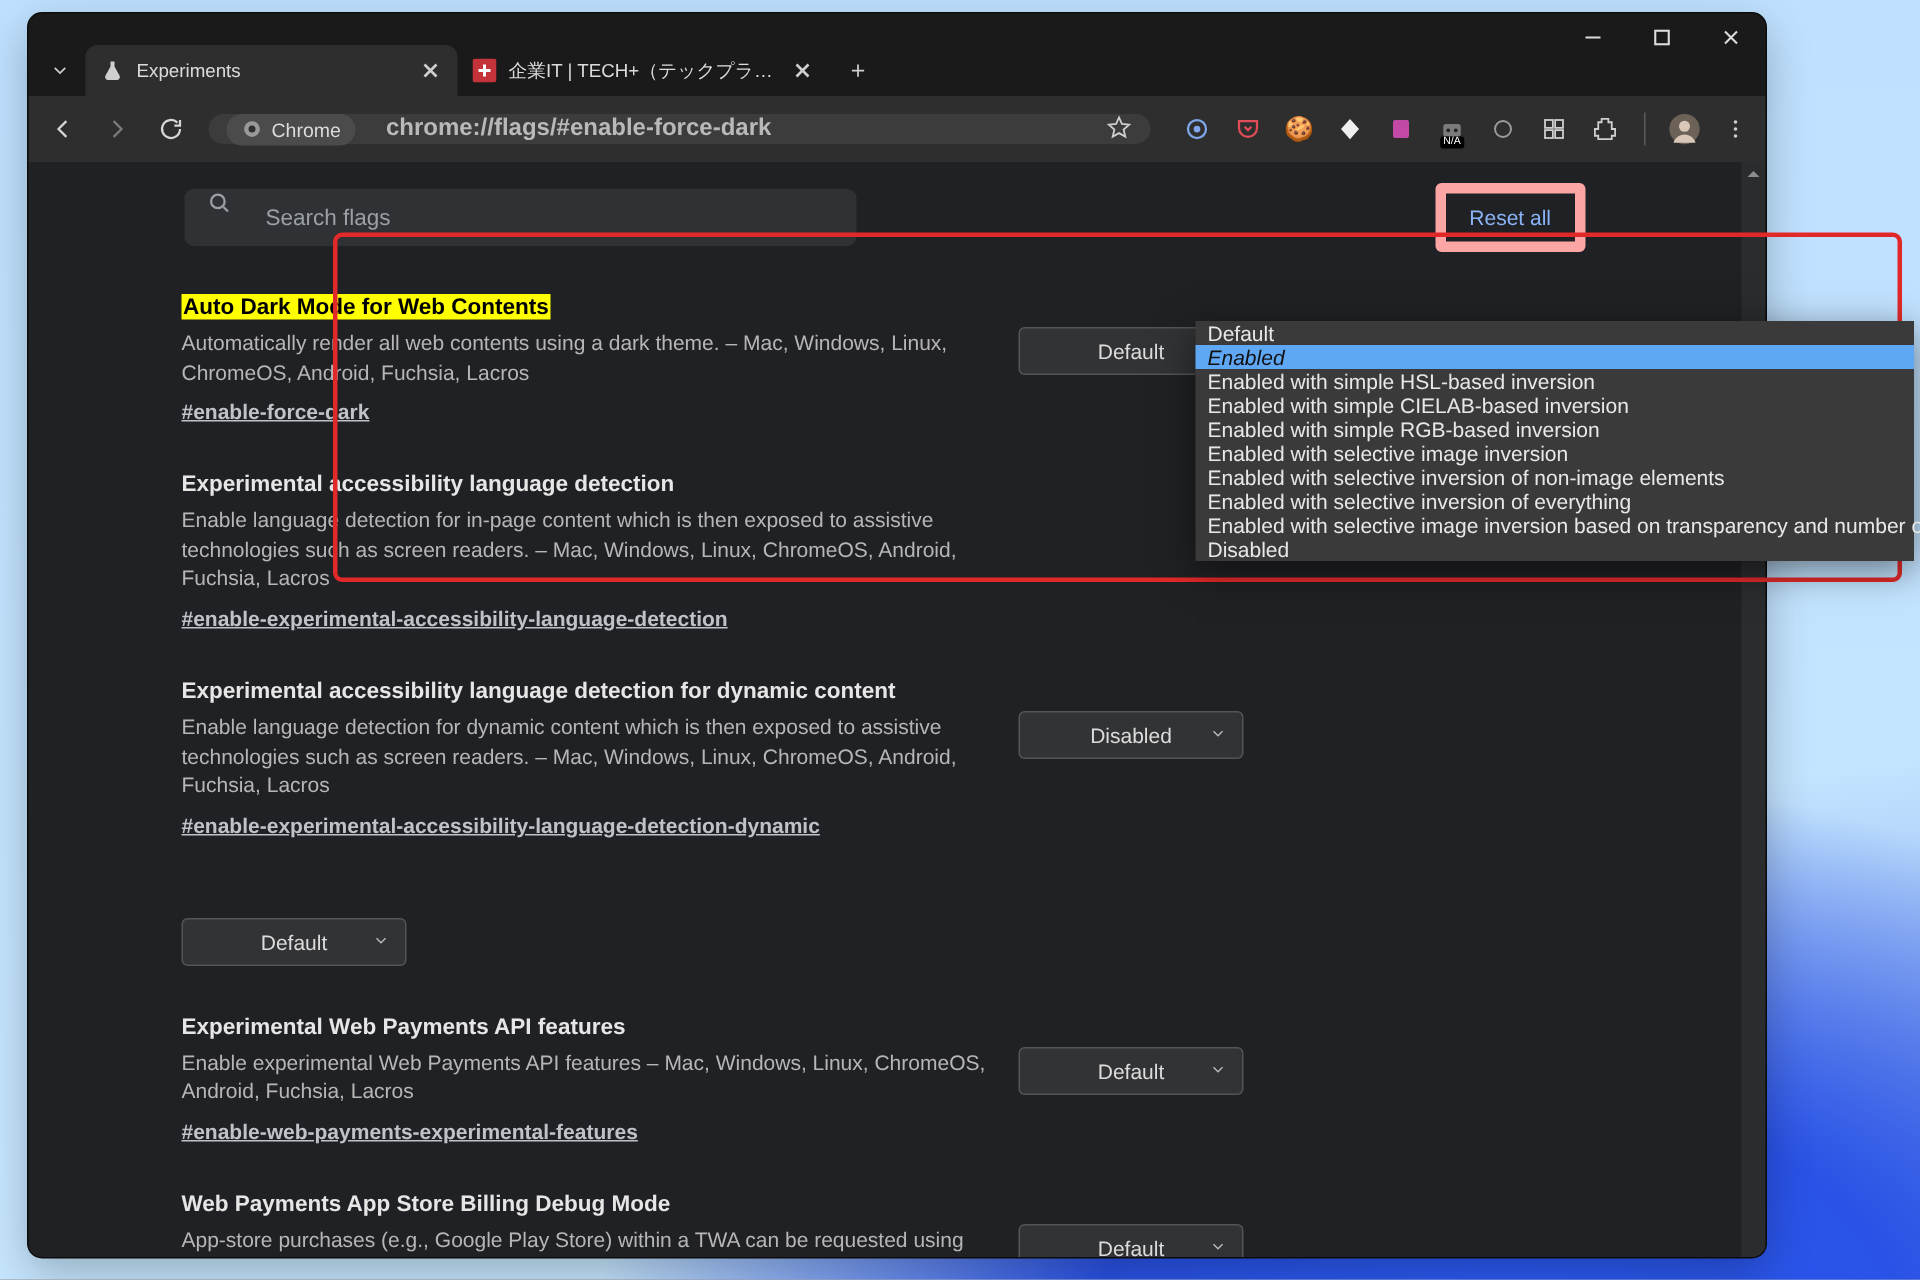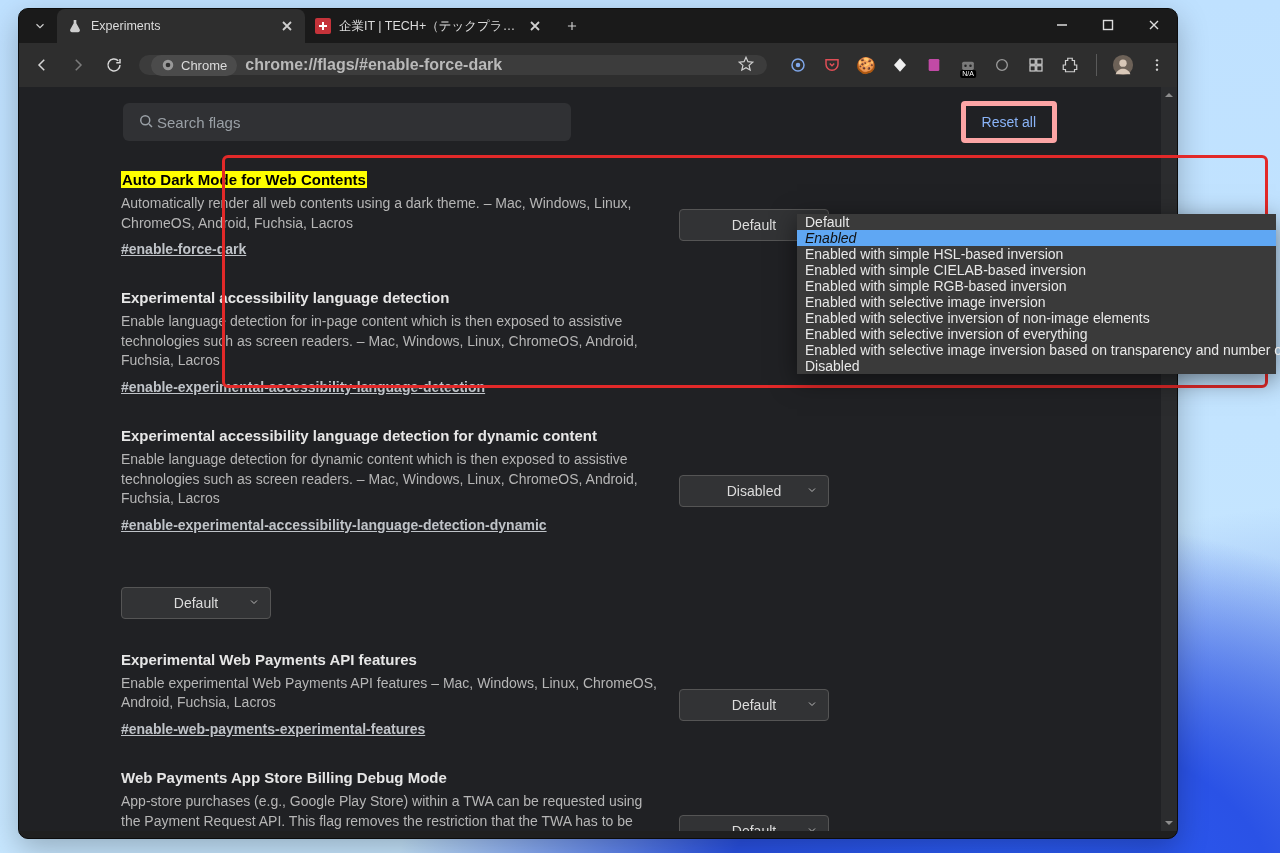--- a/index.html
+++ b/index.html
@@ -35,58 +35,58 @@
     overflow:hidden;
   }
   
   .win{
     position:absolute;left:18px;top:8px;width:1158px;height:829px;
     background:var(--win-bg);border:1px solid var(--win-border);
     border-radius:10px;box-shadow:0 10px 30px rgba(0,0,0,.25);
     overflow:hidden;
   }
   
-  .tabbar{height:34px;background:var(--tabbar-bg);display:flex;align-items:flex-end;position:relative;}
+  .tabbar{height:55px;background:var(--tabbar-bg);display:flex;align-items:flex-end;position:relative;}
   .win-caption{position:absolute;right:0;top:0;display:flex;}
   .cap-btn{width:46px;height:32px;display:flex;align-items:center;justify-content:center;color:#ddd;}
   .cap-btn svg{width:14px;height:14px;stroke:#ddd;fill:none;stroke-width:1.4}
   .tab-lead{width:34px;height:34px;margin-left:4px;margin-bottom:0;display:flex;align-items:center;justify-content:center;color:#cfcfcf;}
   .tab{height:34px;border-radius:8px 8px 0 0;display:flex;align-items:center;gap:8px;padding:0 10px;color:#dcdcdc;font-size:12.5px;max-width:228px;min-width:228px;position:relative;}
   .tab.active{background:var(--tab-bg);}
   .tab .favicon{width:16px;height:16px;display:flex;align-items:center;justify-content:center;}
   .tab .title{white-space:nowrap;overflow:hidden;text-overflow:ellipsis;flex:1;}
   .tab .tab-x{width:16px;height:16px;display:flex;align-items:center;justify-content:center;}
   .tab .tab-x svg{width:10px;height:10px;stroke:#cfcfcf;stroke-width:1.8;fill:none}
   .newtab{width:30px;height:30px;display:flex;align-items:center;justify-content:center;color:#cfcfcf;margin-left:4px;margin-bottom:2px;}
   
   .toolbar{height:44px;background:var(--toolbar-bg);display:flex;align-items:center;padding:0 6px;gap:2px;}
   .tb-btn{width:34px;height:34px;border-radius:50%;display:flex;align-items:center;justify-content:center;color:#d6d6d6;}
   .tb-btn svg{width:18px;height:18px;stroke:#d6d6d6;fill:none;stroke-width:2}
   .tb-btn.dim svg{stroke:#7b7b7b}
-  .omnibox{flex:0 0 604px;height:20px;border-radius:16px;background:var(--omnibox-bg);display:flex;align-items:center;padding:0 12px;gap:8px;margin:0 6px;}
+  .omnibox{flex:0 0 604px;height:20px;border-radius:16px;background:var(--omnibox-bg);display:flex;align-items:center;padding:0 12px;gap:20px;margin:0 6px;}
   .omnibox .chip{display:flex;align-items:center;gap:6px;color:#dcdcdc;font-size:13px;background:#4b4b4b;padding:3px 10px;border-radius:11px;}
   .omnibox .chip svg{width:14px;height:14px}
   .omnibox .addr{color:#b9b9b9;font-size:16px;white-space:nowrap;overflow:hidden;text-overflow:ellipsis;font-weight:bold;}
   .omnibox .om-right{margin-left:auto;display:flex;align-items:center;gap:8px;}
   .tb-right{margin-left:auto;display:flex;align-items:center;gap:6px;}
   .ext{width:28px;height:28px;display:flex;align-items:center;justify-content:center;font-size:16px;position:relative;}
   .ext .badge{position:absolute;bottom:1px;left:50%;transform:translateX(-50%);font-size:7px;color:#fff;background:#000;border-radius:2px;padding:0 2px;line-height:1.1;}
   .vsep{width:1px;height:22px;background:#5a5a5a;margin:0 6px;}
   
   .page{height:calc(100% - 41px - 44px);background:var(--page-bg);color:var(--text);overflow:hidden;position:relative;}
   .page-inner{width:918px;margin:0 auto;position:relative;}
   .page-header{display:flex;align-items:center;gap:14px;padding:14px 0 14px 0;}
-  .search-wrap{flex:0 0 420px;height:38px;border-radius:6px;background:#303134;display:flex;align-items:center;padding:0 14px;gap:0;margin-left:-16px;}
+  .search-wrap{flex:0 0 420px;height:38px;border-radius:6px;background:#303134;display:flex;padding:0 14px;gap:20px;margin-left:-16px;}
   .search-wrap svg{width:18px;height:18px;stroke:#9aa0a6;fill:none;stroke-width:2}
   .search-wrap input{flex:1;background:transparent;border:none;outline:none;color:#dcdcdc;font-size:15px;}
   .search-wrap input::placeholder{color:#9aa0a6}
-  .reset{margin-left:auto;border:5px solid #fca5a5;border-radius:4px;padding:8px 16px;color:var(--accent-blue);font-size:14px;background:transparent;}
+  .reset{margin-left:auto;border:7px solid #fca5a5;border-radius:4px;padding:8px 16px;color:var(--accent-blue);font-size:14px;background:transparent;}
   
   .flags{padding:0 0 20px 0;margin-left:-18px;}
-  .flag{display:flex;gap:18px;padding:14px 0 18px 0;align-items:center;}
+  .flag{display:flex;gap:18px;padding:14px 0 18px 0;}
   .flag .meta{flex:1;max-width:540px;}
   .flag .title{font-weight:600;color:#e6e6e6;margin-bottom:6px;font-size:15px;}
   .flag .title .hl{background:var(--hl-yellow);color:var(--hl-text);padding:0 1px;}
   .flag .desc{color:var(--text-muted);font-size:14px;line-height:1.4;}
   .flag .hash{display:inline-block;margin-top:8px;color:var(--link);text-decoration:underline;font-size:14px;font-weight:bold;}
   .flag .ctrl{width:160px;padding-top:22px;}
   .select{width:148px;height:30px;border-radius:4px;background:var(--select-bg);border:1px solid #555;display:flex;align-items:center;justify-content:center;gap:10px;color:#dcdcdc;font-size:14px;position:relative;}
   .select .chev{position:absolute;right:10px;top:50%;transform:translateY(-50%);}
   .select .chev svg{width:12px;height:12px;stroke:#b8b8b8;fill:none;stroke-width:2}
   

